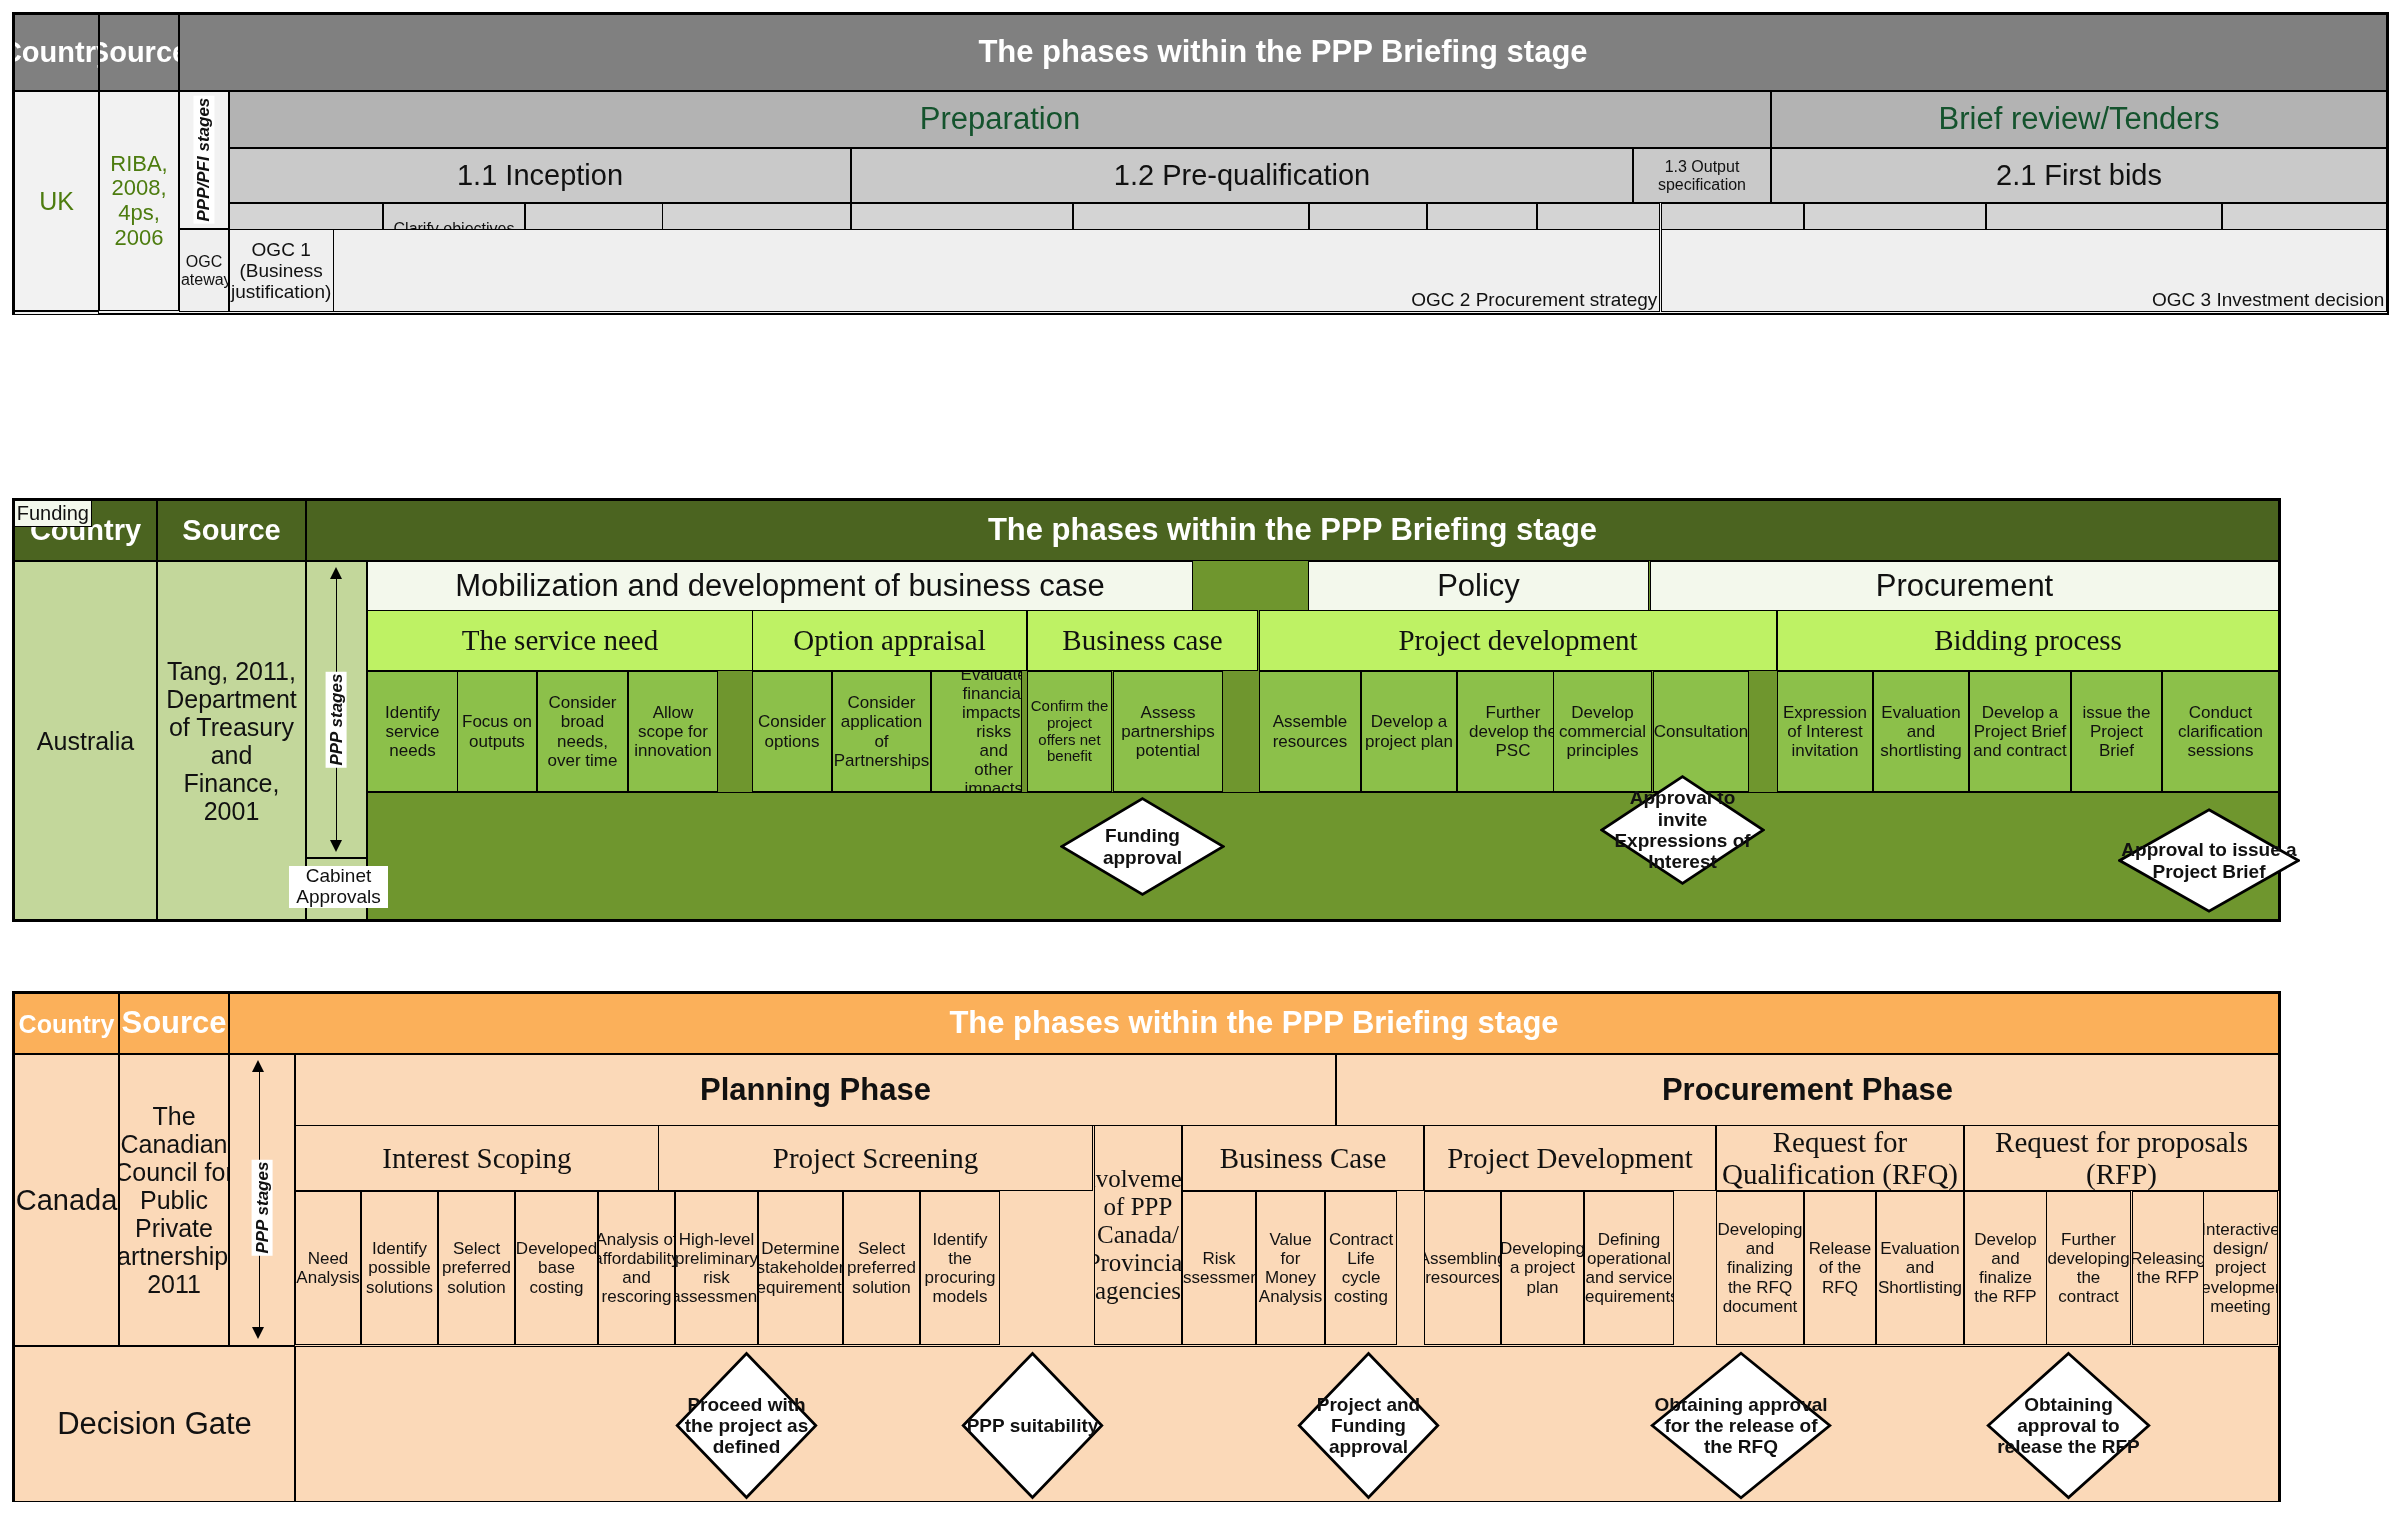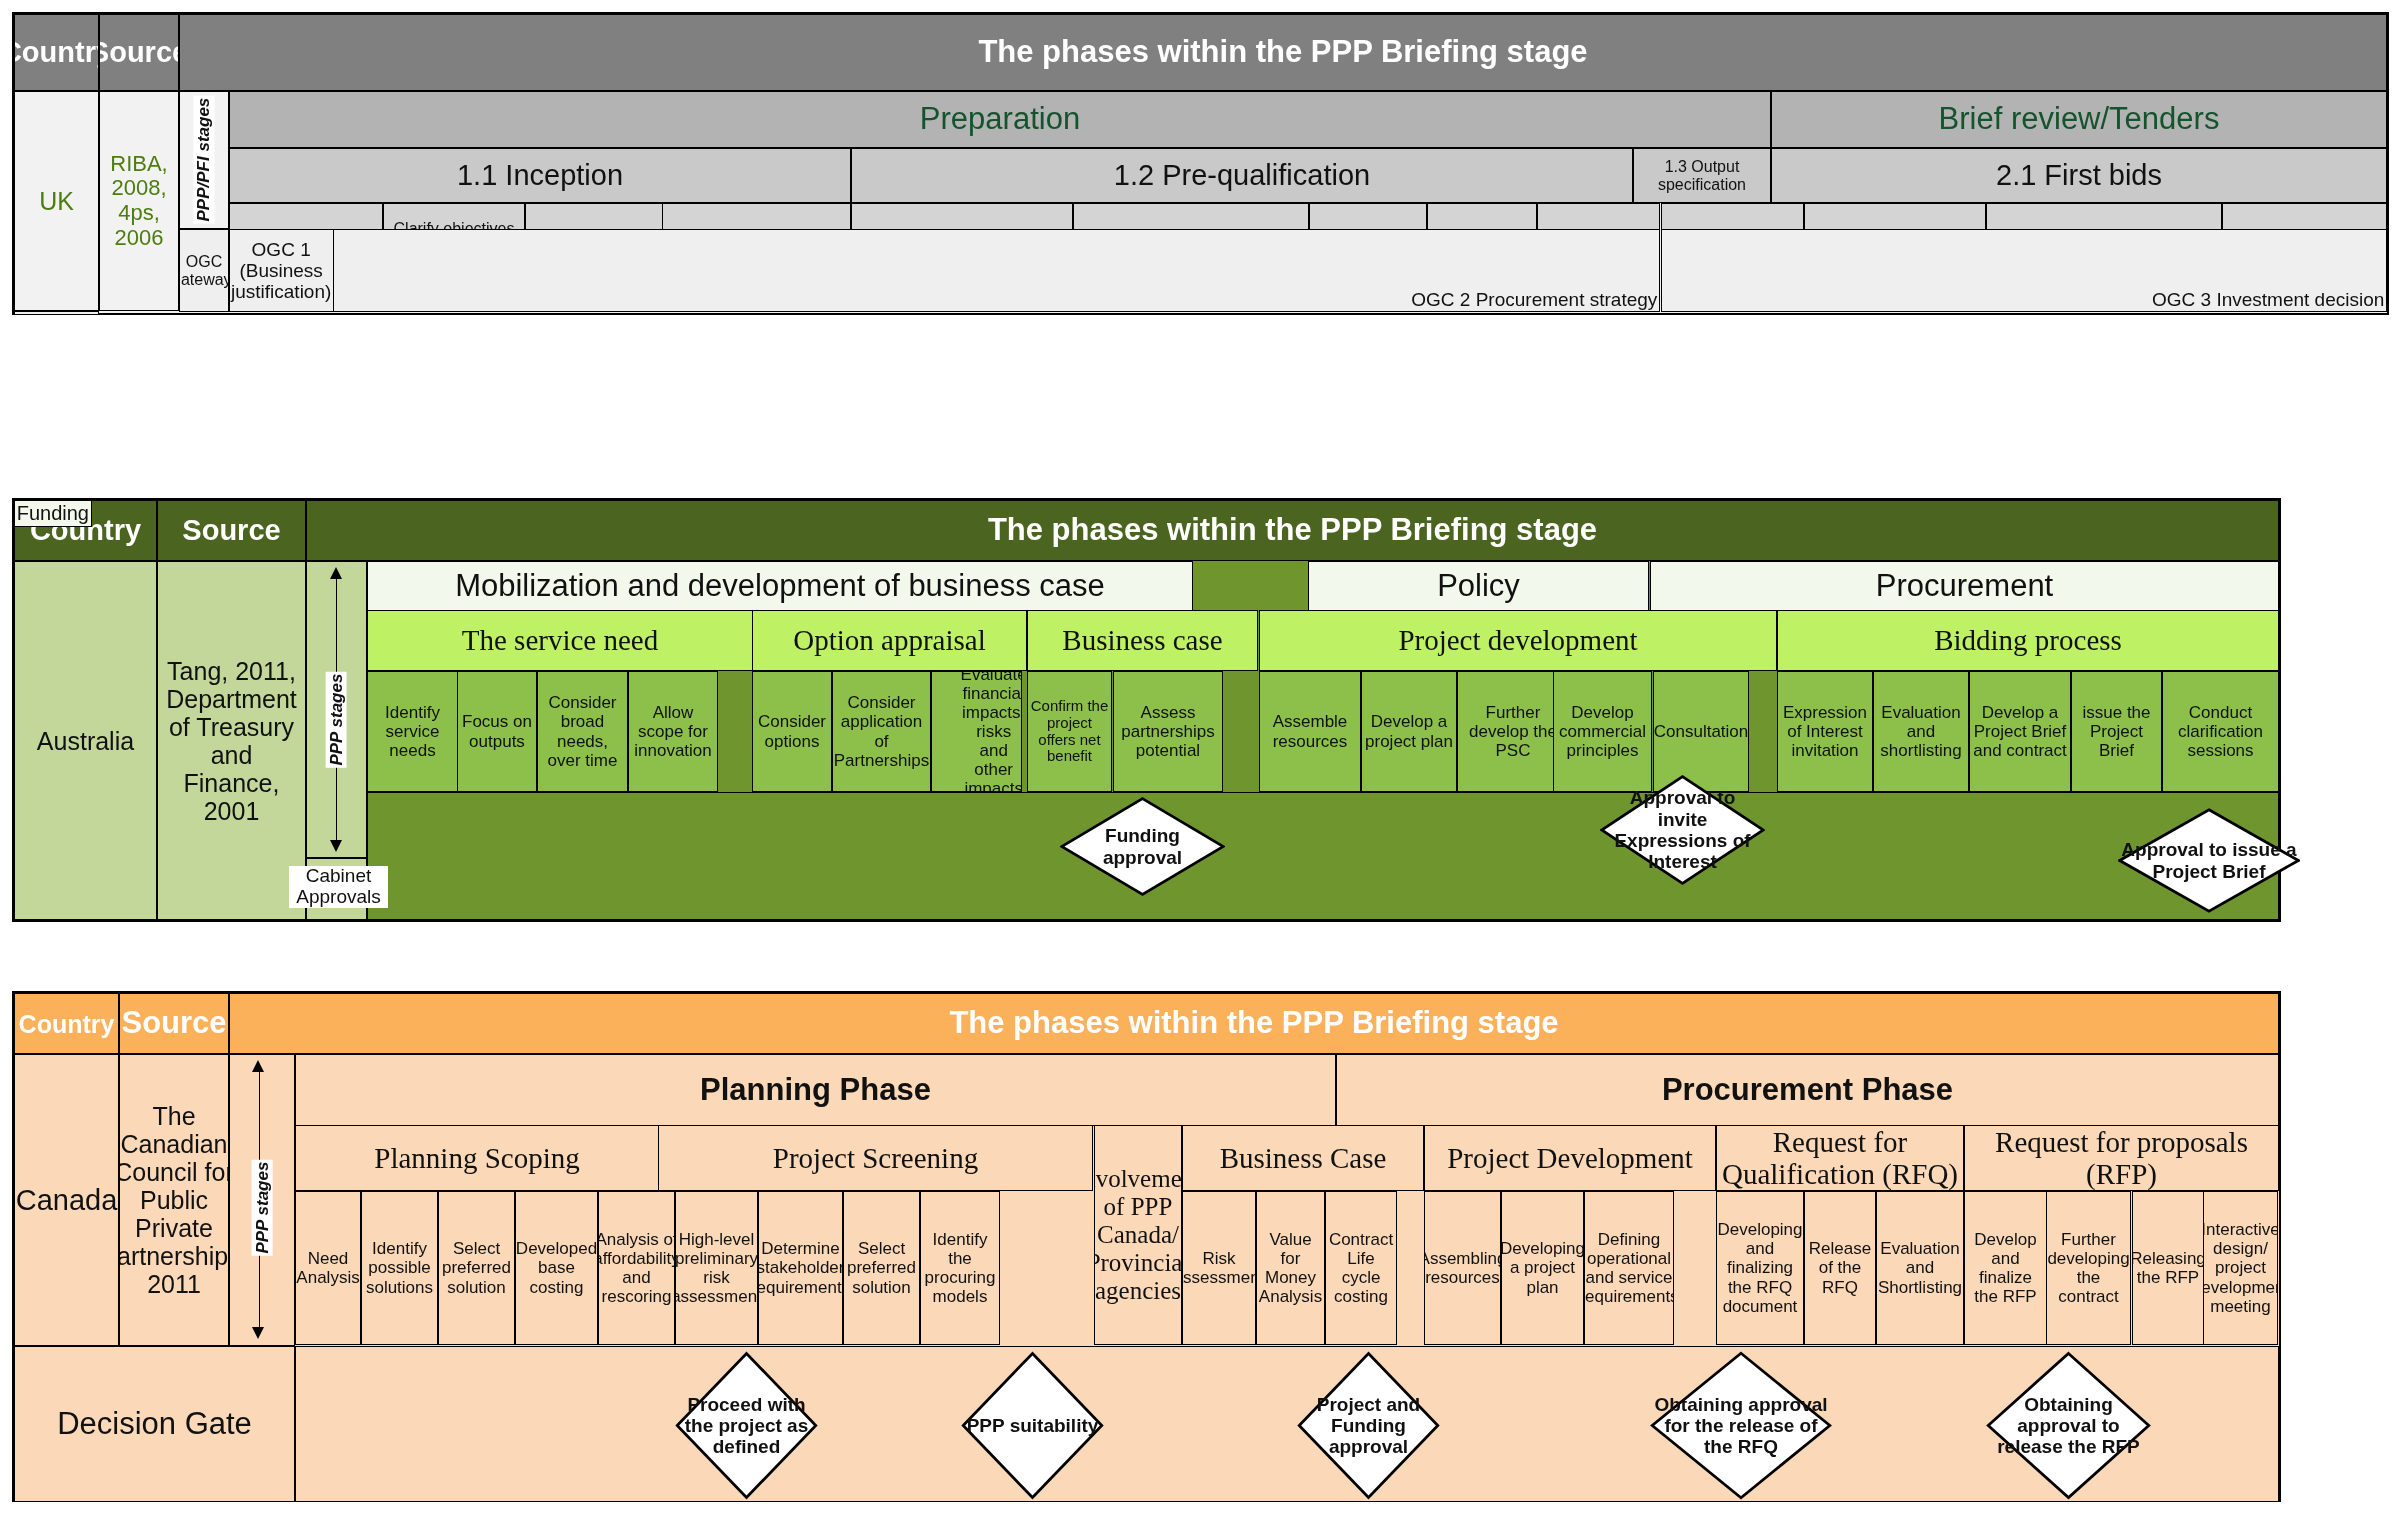--- a/index.html
+++ b/index.html
@@ -219,21 +219,21 @@
   <div class="arrowhead arrow-up" style="left:238px;top:67px;"></div>
   <div class="arrowline" style="left:245px;top:76px;height:264px;"></div>
   <div class="arrowhead arrow-down" style="left:238px;top:334px;"></div>
   <div class="vstages" style="left:215px;top:121px;width:66px;height:187px;">
     <span class="lbl t14">PPP stages</span>
   </div>
 
   <div class="cell ca-pale t26 b" style="left:281px;top:61px;width:1041px;height:72px;">Planning Phase</div>
   <div class="cell ca-pale t26 b" style="left:1322px;top:61px;width:943px;height:72px;">Procurement Phase</div>
 
-  <div class="cell ca-pale t24 serif" style="left:281px;top:132px;width:364px;height:66px;">Planning Scoping</div>
+  <div class="cell ca-pale t24 serif" style="left:281px;top:132px;width:364px;height:66px;">Interest Scoping</div>
   <div class="cell ca-pale t24 serif" style="left:644px;top:132px;width:435px;height:66px;">Project Screening</div>
   <div class="cell ca-pale t24 serif" style="left:1168px;top:132px;width:242px;height:66px;">Business Case</div>
   <div class="cell ca-pale t24 serif" style="left:1410px;top:132px;width:292px;height:66px;">Project Development</div>
   <div class="cell ca-pale t24 serif" style="left:1702px;top:132px;width:248px;height:66px;">Request for Qualification (RFQ)</div>
   <div class="cell ca-pale t24 serif" style="left:1950px;top:132px;width:315px;height:66px;">Request for proposals (RFP)</div>
 
   <div class="cell ca-pale t20 serif" style="left:1080px;top:132px;width:88px;height:220px;">Involvement of PPP Canada/ Provincial agencies</div>
 
   <div class="cell ca-task t14" style="left:281px;top:198px;width:66px;height:154px;">Need Analysis</div>
   <div class="cell ca-task t14" style="left:347px;top:198px;width:77px;height:154px;">Identify possible solutions</div>

